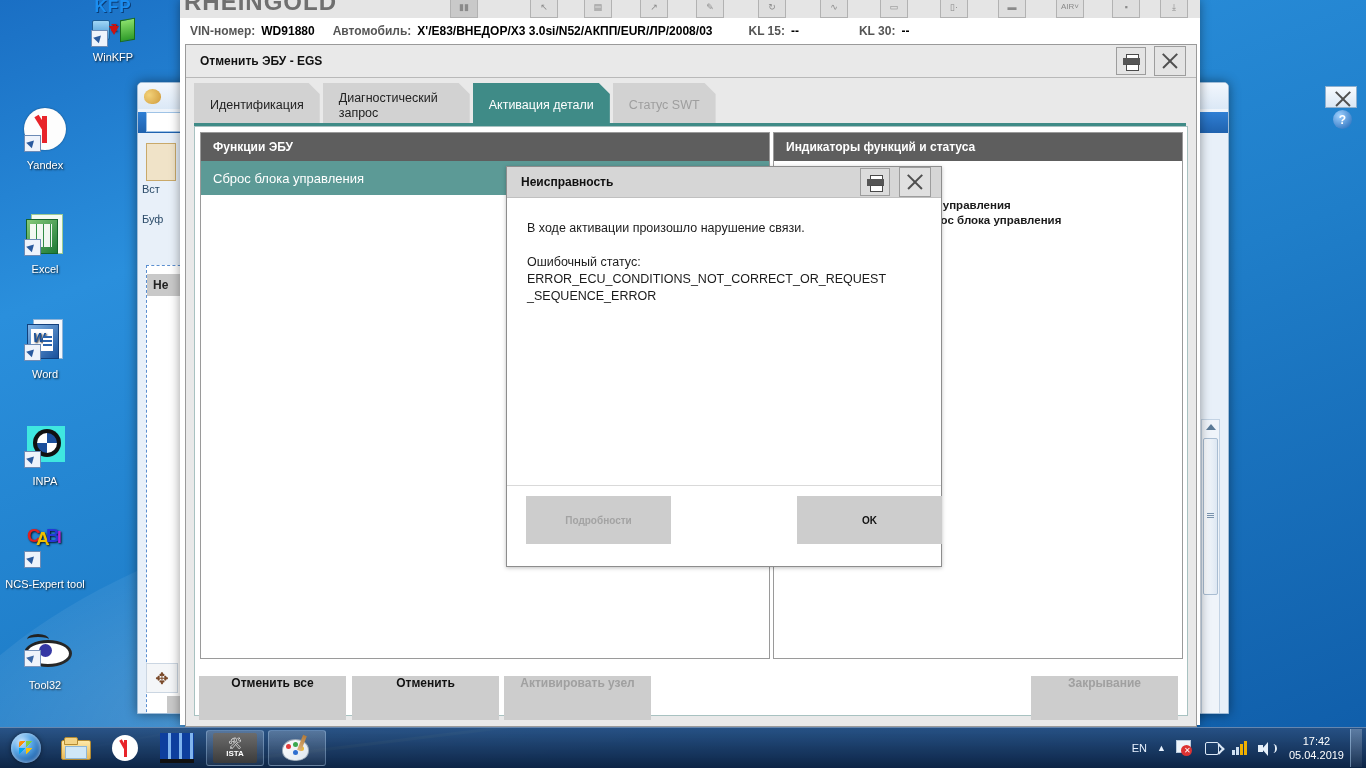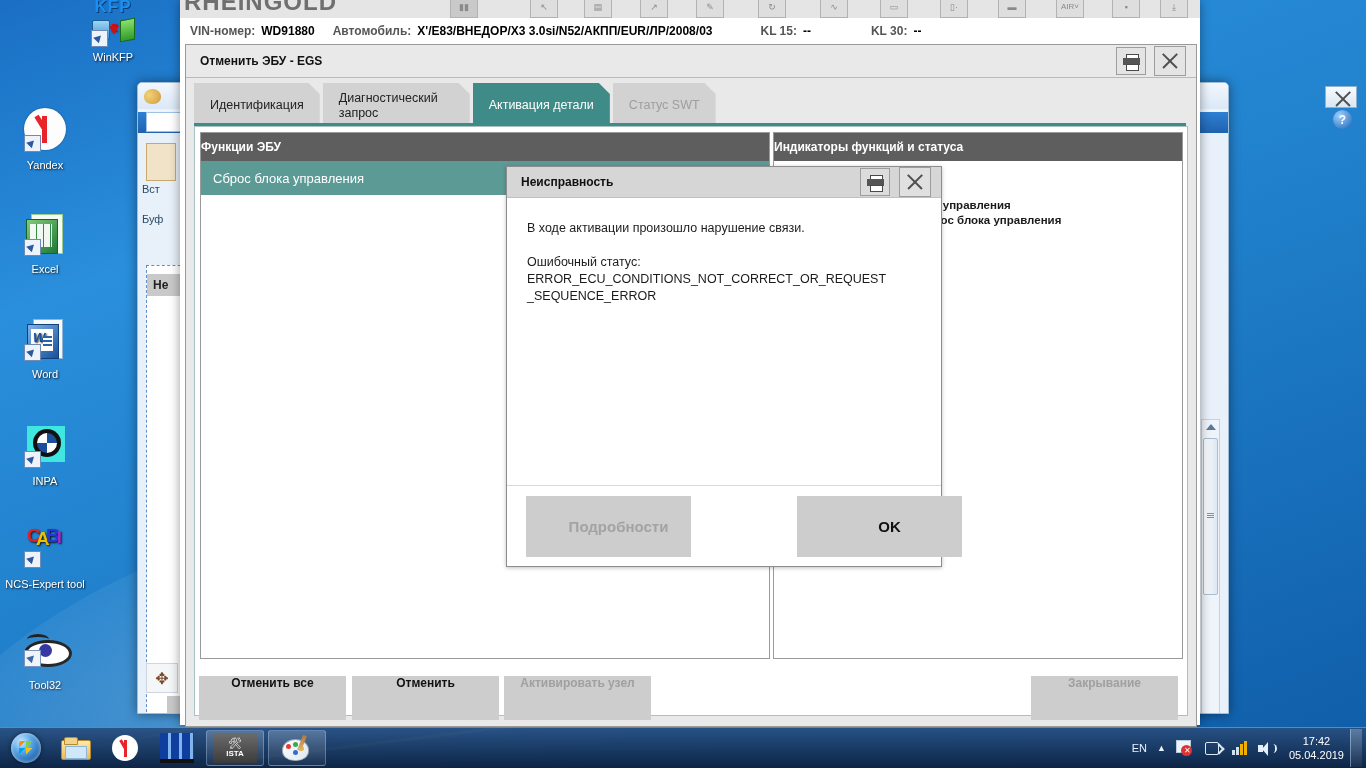--- a/index.html
+++ b/index.html
@@ -98,41 +98,41 @@
   .winbtn{width:28px;height:26px;border:1px solid #9d9d9d;background:#e4e4e4;display:flex;align-items:center;justify-content:center;}
   #egs-tabs{position:absolute;left:0;top:33px;width:1008px;height:50px;background:#e9e9e9;display:flex;align-items:flex-end;}
   .tab{height:45px;margin-right:3px;padding:0 16px;display:flex;align-items:center;font-size:12.5px;color:#222;
     background:#d2d2d2;position:relative;clip-path:polygon(0 0,calc(100% - 11px) 0,100% 11px,100% 100%,0 100%);}
   .tab.active{background:#3f8b87;color:#fff;}
   .tab.disabled{color:#9e9e9e;}
   .tab span{display:block;line-height:15px;max-width:115px;}
   #tabs-underline{position:absolute;left:8px;top:78px;width:992px;height:3px;background:#3f8b87;}
 
   #egs-body{position:absolute;left:8px;top:81px;width:992px;height:588px;border:1px solid #a8c2c1;background:#fff;}
-  .panel-head{height:28px;background:#5e5e5e;color:#fff;font-size:12px;font-weight:bold;display:flex;align-items:center;padding-left:0;}
+  .panel-head{height:28px;background:#5e5e5e;color:#fff;font-size:12px;font-weight:bold;display:flex;align-items:center;padding-left:12px;}
   #left-panel{position:absolute;left:5px;top:5px;width:568px;height:525px;border:1px solid #9a9a9a;background:#fff;}
   #right-panel{position:absolute;left:578px;top:5px;width:408px;height:525px;border:1px solid #9a9a9a;background:#fff;}
   .list-row{height:34px;background:#5c9a96;color:#fff;font-size:13px;display:flex;align-items:center;padding-left:12px;}
   .rp-line{font-size:11.5px;font-weight:bold;color:#1a1a1a;padding:0 0 0 10px;line-height:15px;}
   .fbtn{position:absolute;height:44px;background:#cdcdcd;color:#111;font-size:12px;font-weight:bold;
     display:flex;justify-content:center;border:none;}
   .fbtn.disabled{color:#a0a0a0;}
 
   
   #modal{position:absolute;left:466px;top:166px;width:434px;height:399px;background:#fff;border:1px solid #8d8d8d;
     box-shadow:0 1px 4px rgba(0,0,0,.25);z-index:40;margin-left:40px;}
   #modal-title{height:30px;background:#d6d6d6;display:flex;align-items:center;border-bottom:1px solid #c0c0c0;}
   #modal-title .t{font-size:12px;font-weight:bold;color:#111;margin-left:14px;}
   .mbtn{width:28px;height:26px;border:1px solid #9d9d9d;background:#dcdcdc;display:flex;align-items:center;justify-content:center;}
   #modal-body{position:absolute;left:0;top:31px;right:0;bottom:81px;background:#fff;padding:22px 18px 0 20px;}
   .mline{font-size:12.5px;color:#1b1b1b;line-height:17px;}
   .mgap{height:17px;}
   #modal-actions{position:absolute;left:0;bottom:0;width:434px;height:80px;background:#fff;border-top:1px solid #d9d9d9;}
-  .dbtn{position:absolute;top:10px;height:61px;background:#cdcdcd;font-size:15px;font-weight:bold;
-    display:flex;align-items:center;justify-content:center;color:#111;padding-left:20px;}
+  .dbtn{position:absolute;top:10px;height:48px;background:#cdcdcd;font-size:10px;font-weight:bold;
+    display:flex;align-items:center;justify-content:center;color:#111;}
   .dbtn.disabled{color:#a3a3a3;}
 
   .ico-printer{width:17px;height:15px;position:relative;}
   .ico-printer .top{position:absolute;left:3px;top:0;width:11px;height:4px;border:1.5px solid #4a4a4a;background:#fff;}
   .ico-printer .mid{position:absolute;left:0;top:4px;width:17px;height:7px;background:#555;}
   .ico-printer .bot{position:absolute;left:3px;top:10px;width:11px;height:5px;border:1.5px solid #4a4a4a;background:#fff;}
   .ico-x{width:20px;height:20px;position:relative;}
   .ico-x:before,.ico-x:after{content:"";position:absolute;left:0;top:9px;width:20px;height:1.6px;background:#4f4f4f;}
   .ico-x:before{transform:rotate(45deg);}
   .ico-x:after{transform:rotate(-45deg);}
@@ -281,21 +281,21 @@
     <div class="tb-ic" style="left:932px;">▪</div>
     <div class="tb-ic" style="left:980px;">⤓</div>
 
   </div>
 
   <div id="ista-vinbar">
     <span class="k">VIN-номер:</span>
     <span class="v">WD91880</span>
     <span class="k" style="margin-left:18px;">Автомобиль:</span>
     <span class="v">X'/E83/ВНЕДОР/X3 3.0si/N52/АКПП/EUR/ЛР/2008/03</span>
-    <span class="k" style="margin-left:48px;">KL 15:</span>
+    <span class="k" style="margin-left:36px;">KL 15:</span>
     <span class="v">--</span>
     <span class="k" style="margin-left:60px;">KL 30:</span>
     <span class="v">--</span>
   </div>
 
   <div id="egs" style="left:5px;top:44px;">
     <div id="egs-title">
       <div class="t">Отменить ЭБУ - EGS</div>
       <div style="margin-left:auto;display:flex;align-items:center;gap:8px;padding-right:10px;">
         <div class="winbtn">

